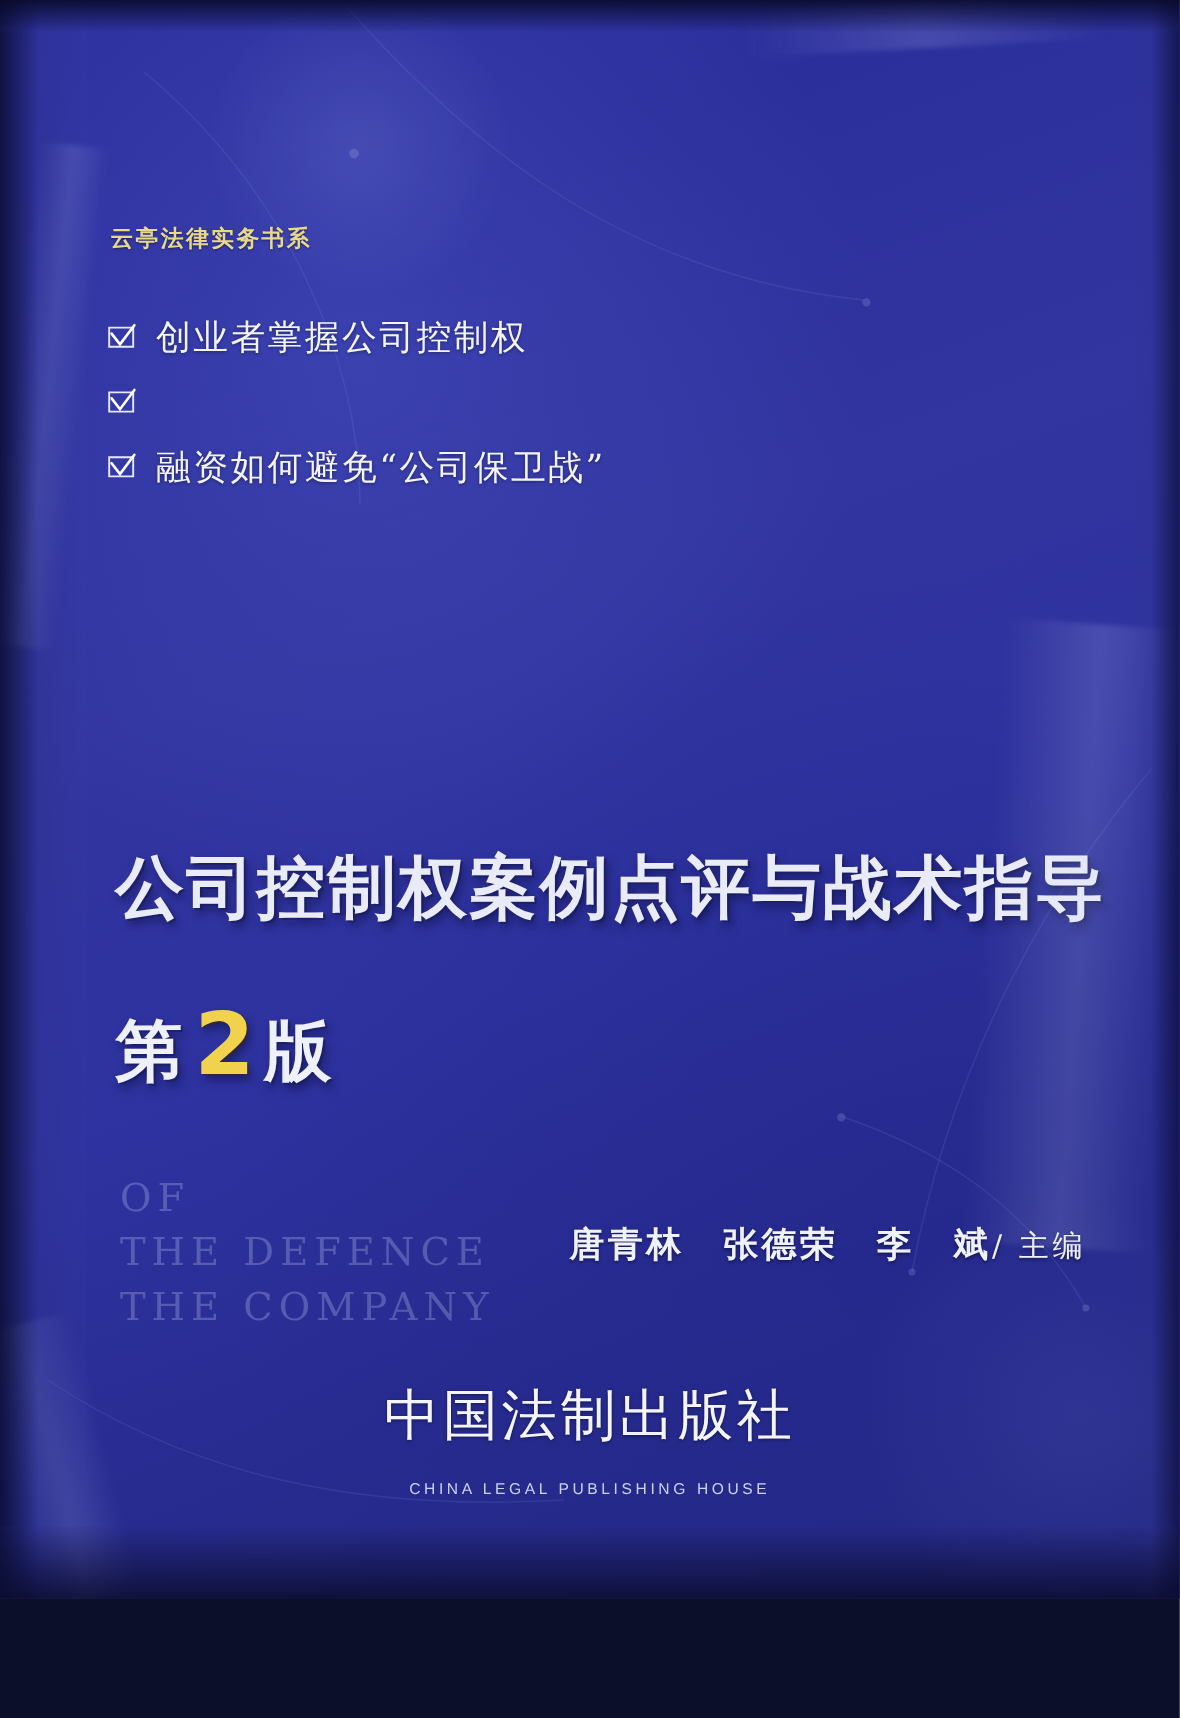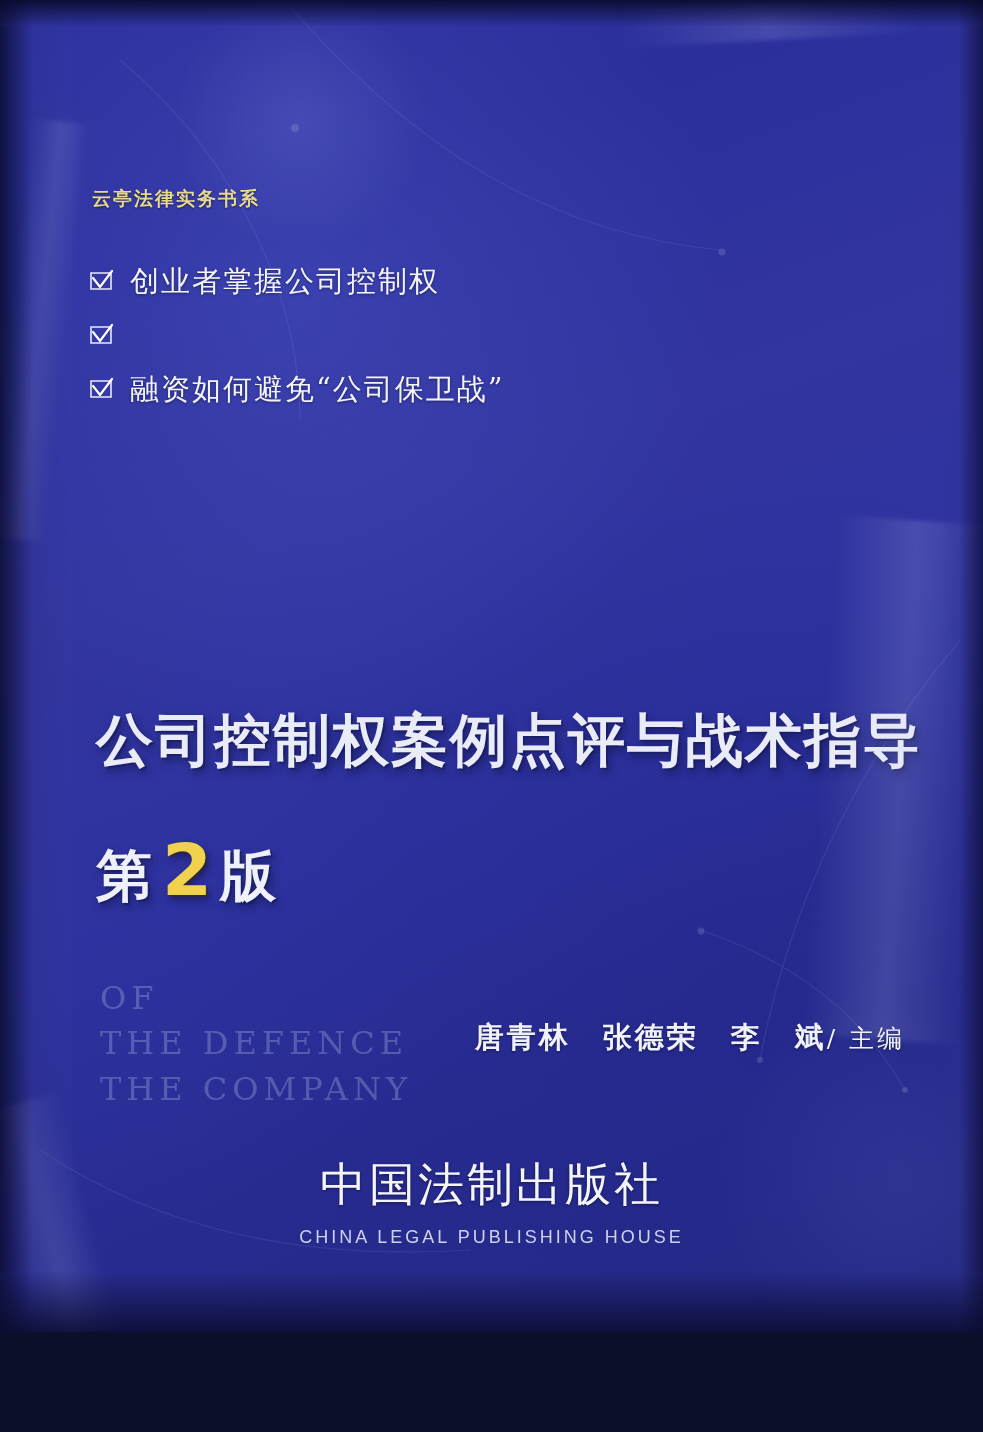--- a/index.html
+++ b/index.html
@@ -202,23 +202,23 @@
     text-align: center;
   }
   .pub-cn {
     font-family: "DejaVu Serif", serif;
     font-size: 46px;
     letter-spacing: 3px;
     color: #f3f4fc;
     text-shadow: 0 1px 3px rgba(0,0,0,0.45);
   }
   .pub-en {
-    margin-top: 11px;
+    margin-top: 22px;
     font-family: "Liberation Sans", sans-serif;
-    font-size: 18px;
+    font-size: 13px;
     letter-spacing: 3px;
     color: #cdd2ee;
   }
 
   
   .film {
     position: absolute;
     inset: 0;
     pointer-events: none;
   }

